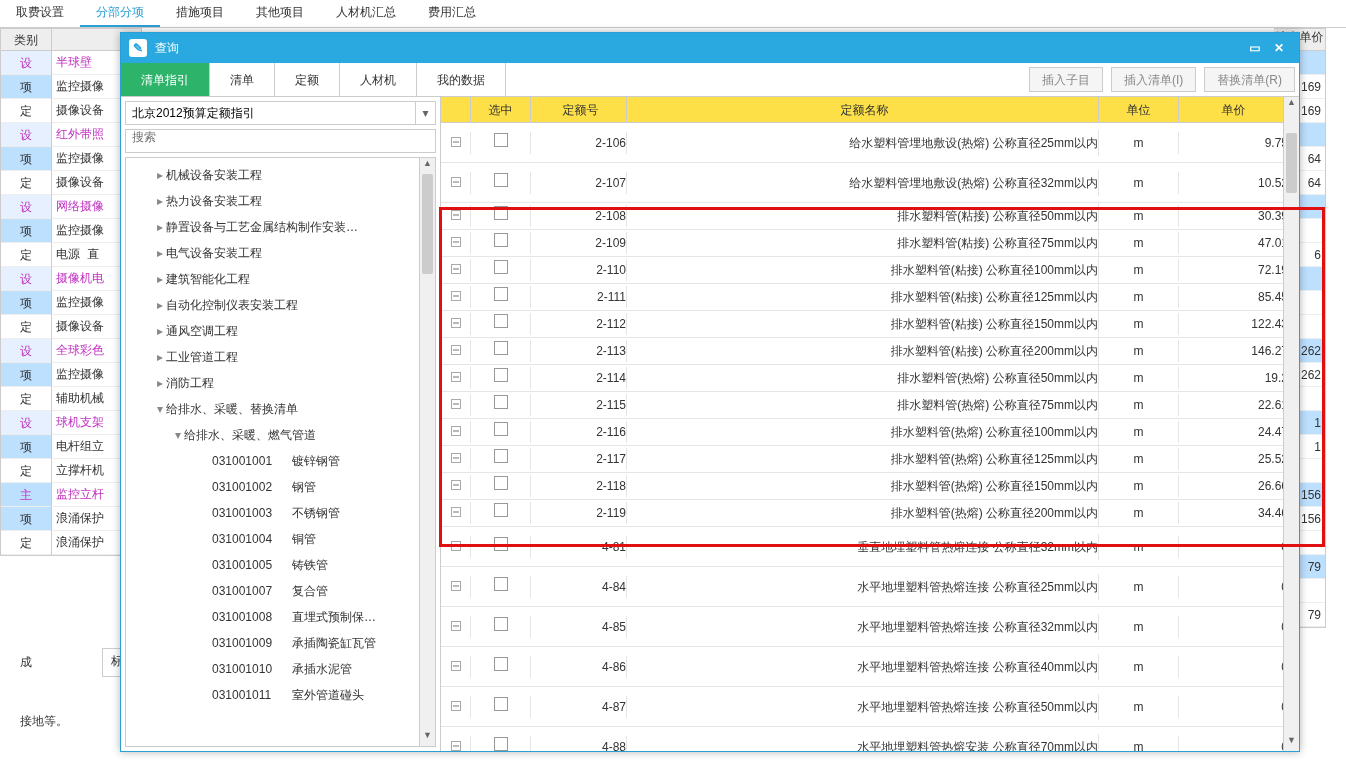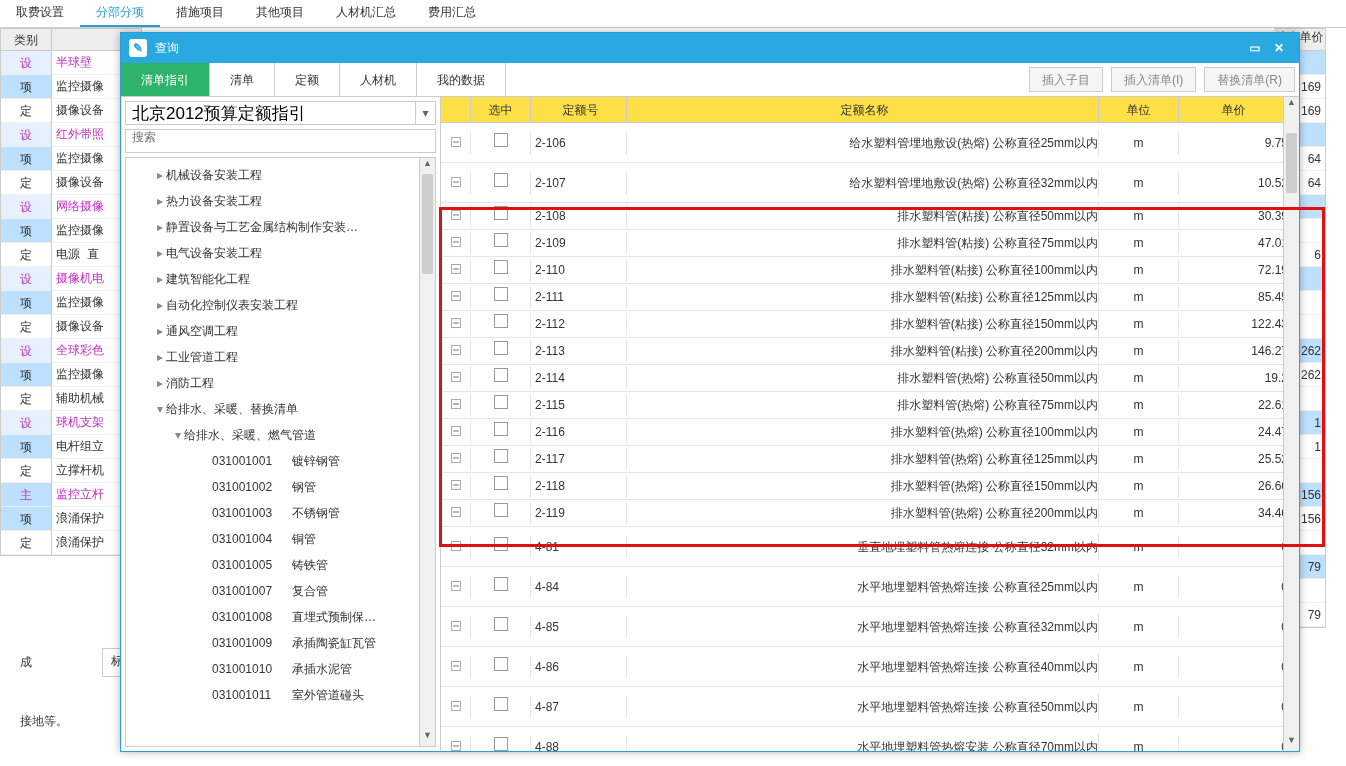--- a/index.html
+++ b/index.html
@@ -33,41 +33,41 @@
   .dlg-title .spacer { flex:1; }
   .dlg-title .win-btn { width:24px; text-align:center; cursor:pointer; font-weight:bold; }
   .dlg-tabs { display:flex; border-bottom:1px solid #ccc; height:34px; align-items:stretch; }
   .dlg-tab { padding:0 20px; line-height:34px; cursor:pointer; border-right:1px solid #ccc;}
   .dlg-tab.active { background:#2db36a; color:#fff; }
   .dlg-tabs .spacer { flex:1;}
   .action-btn { border:1px solid #ccc; background:#f5f5f5; margin:4px 4px; padding:0 12px; line-height:24px; color:#888; cursor:pointer;}
   .dlg-body { display:flex; height:calc(100% - 64px); }
   .tree-pane { width:320px; border-right:1px solid #ccc; display:flex; flex-direction:column; }
   .combo { margin:4px; display:flex; border:1px solid #ccc; height:24px;}
-  .combo input { flex:1; border:none; padding:0 6px; font-size:17px;}
+  .combo input { flex:1; border:none; padding:0 6px; font-size:12px;}
   .combo .caret { width:20px; text-align:center; line-height:22px; color:#666; border-left:1px solid #ccc;}
   .search { margin:0 4px 4px; border:1px solid #ccc; height:24px;}
   .search input { width:100%; border:none; padding:0 6px; font-size:12px; color:#888;}
   .tree { flex:1; overflow:auto; border:1px solid #ccc; margin:0 4px 4px; padding:4px 0; position:relative;}
   .tree-row { padding:2px 0 2px 0; white-space:nowrap; cursor:pointer; line-height:22px;}
   .tree-row .arrow { display:inline-block; width:12px; text-align:center; color:#888;}
   .tree-row.l1 { padding-left:28px;}
   .tree-row.l2 { padding-left:46px;}
   .tree-row.l3 { padding-left:86px; font-size:12px;}
   .tree-row.l3 .code { margin-right:10px; display:inline-block; min-width:70px;}
   .tree-row.sel .code, .tree-row.sel .lbl { color:#1e7fe0; }
   .tree-scroll { position:absolute; right:0; top:0; bottom:0; width:16px; background:#f0f0f0; border-left:1px solid #ccc;}
   .tree-scroll .up, .tree-scroll .dn { height:16px; text-align:center; font-size:9px; color:#666;}
   .tree-scroll .thumb { background:#ccc; margin:0 2px; height:100px; border-radius:2px;}
   
   .grid-pane { flex:1; display:flex; flex-direction:column; position:relative;}
   .grid { flex:1; overflow:hidden; position:relative;}
   .ghead { display:flex; background:#fde047; border-bottom:1px solid #ccc; height:26px;}
   .ghead .c { border-right:1px solid #ccc; text-align:center; line-height:26px;}
-  .c-expand{width:30px;} .c-sel{width:60px;} .c-code{width:96px; text-align:left; padding-left:4px;} .c-name{flex:1; text-align:right; padding-left:4px;} .c-unit{width:80px;} .c-price{width:120px; text-align:right; padding-right:10px;}
+  .c-expand{width:30px;} .c-sel{width:60px;} .c-code{width:96px; text-align:right; padding-left:4px;} .c-name{flex:1; text-align:right; padding-left:4px;} .c-unit{width:80px;} .c-price{width:120px; text-align:right; padding-right:10px;}
   .grow { display:flex; border-bottom:1px solid #e5e5e5; min-height:24px; align-items:center;}
   .grow.h2 { min-height:40px; }
   .grow .c { border-right:1px solid #e5e5e5; line-height:22px;}
   .c-name .txt { padding:2px 0;}
   .chk { width:14px; height:14px; border:1px solid #999; display:inline-block; background:#fff;}
   .c-expand .pm { width:10px; height:10px; border:1px solid #aaa; display:inline-block; position:relative; margin-left:10px;}
   .c-expand .pm::before { content:""; position:absolute; left:1px; right:1px; top:50%; border-top:1px solid #777; transform:translateY(-50%);}
   .grid-scroll { position:absolute; right:0; top:0; bottom:0; width:16px; background:#f0f0f0; border-left:1px solid #ccc;}
   .grid-scroll .up,.grid-scroll .dn{height:16px;text-align:center;font-size:9px;color:#666;}
   .grid-scroll .thumb { background:#ccc; margin:0 2px; height:60px; border-radius:2px; margin-top:20px;}

